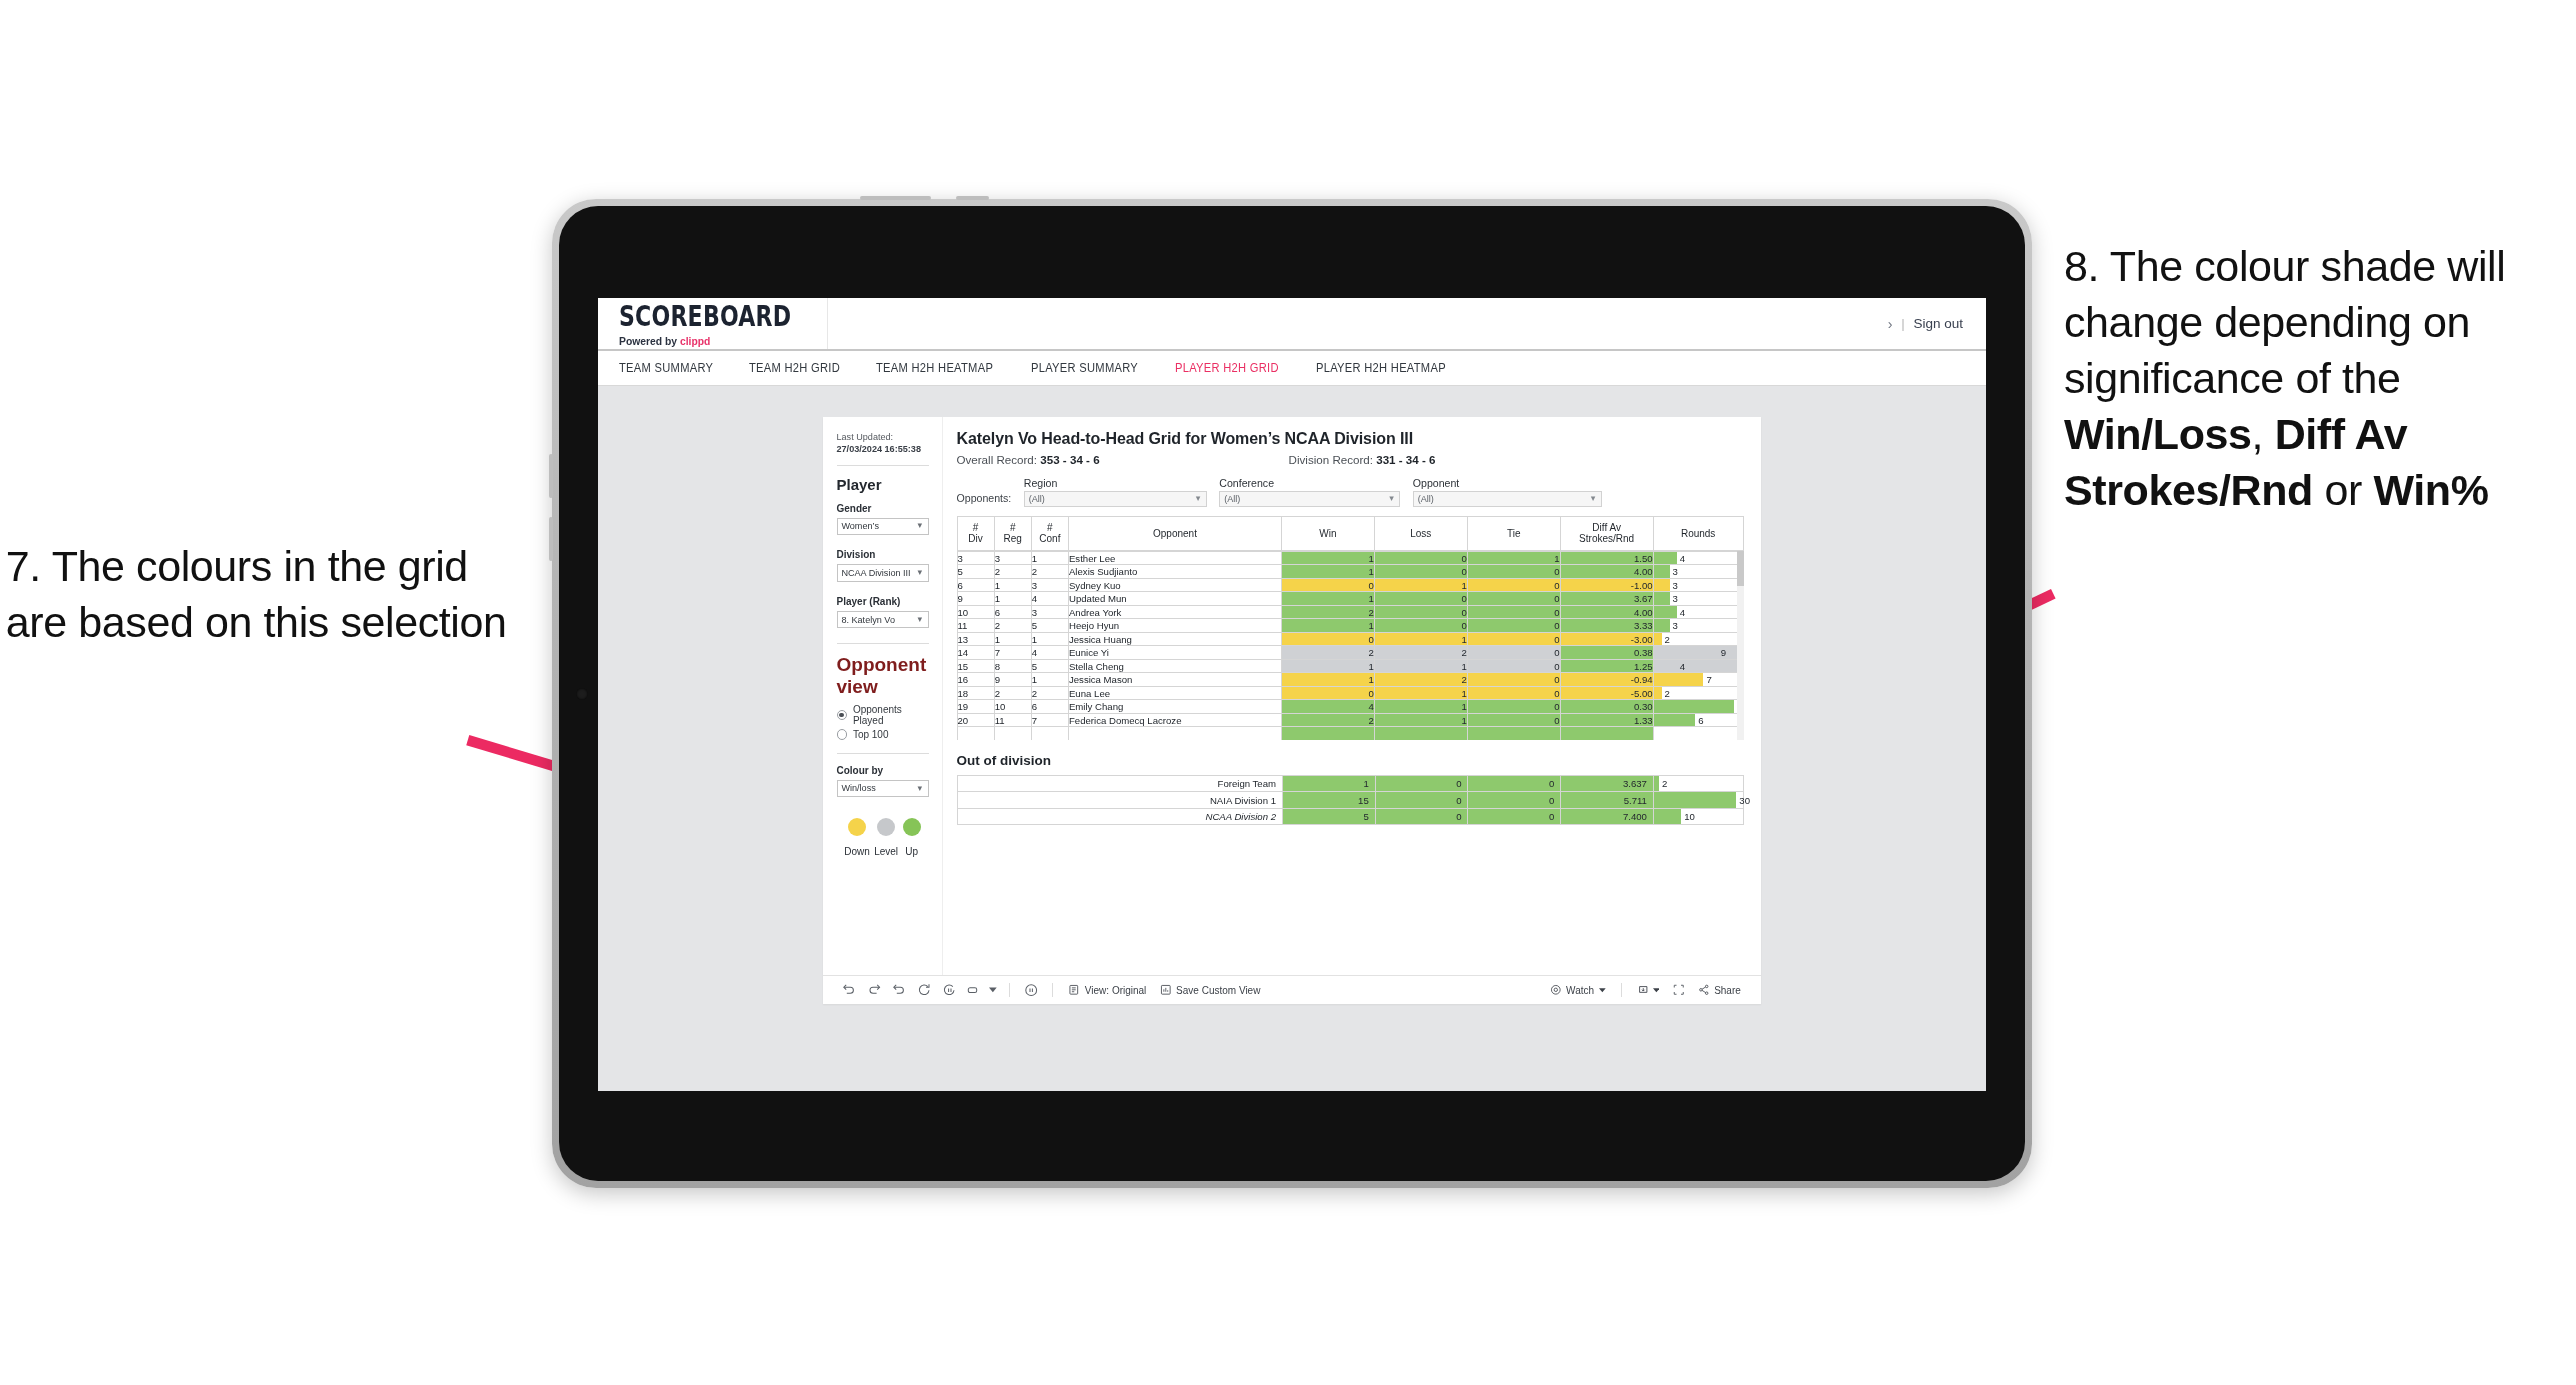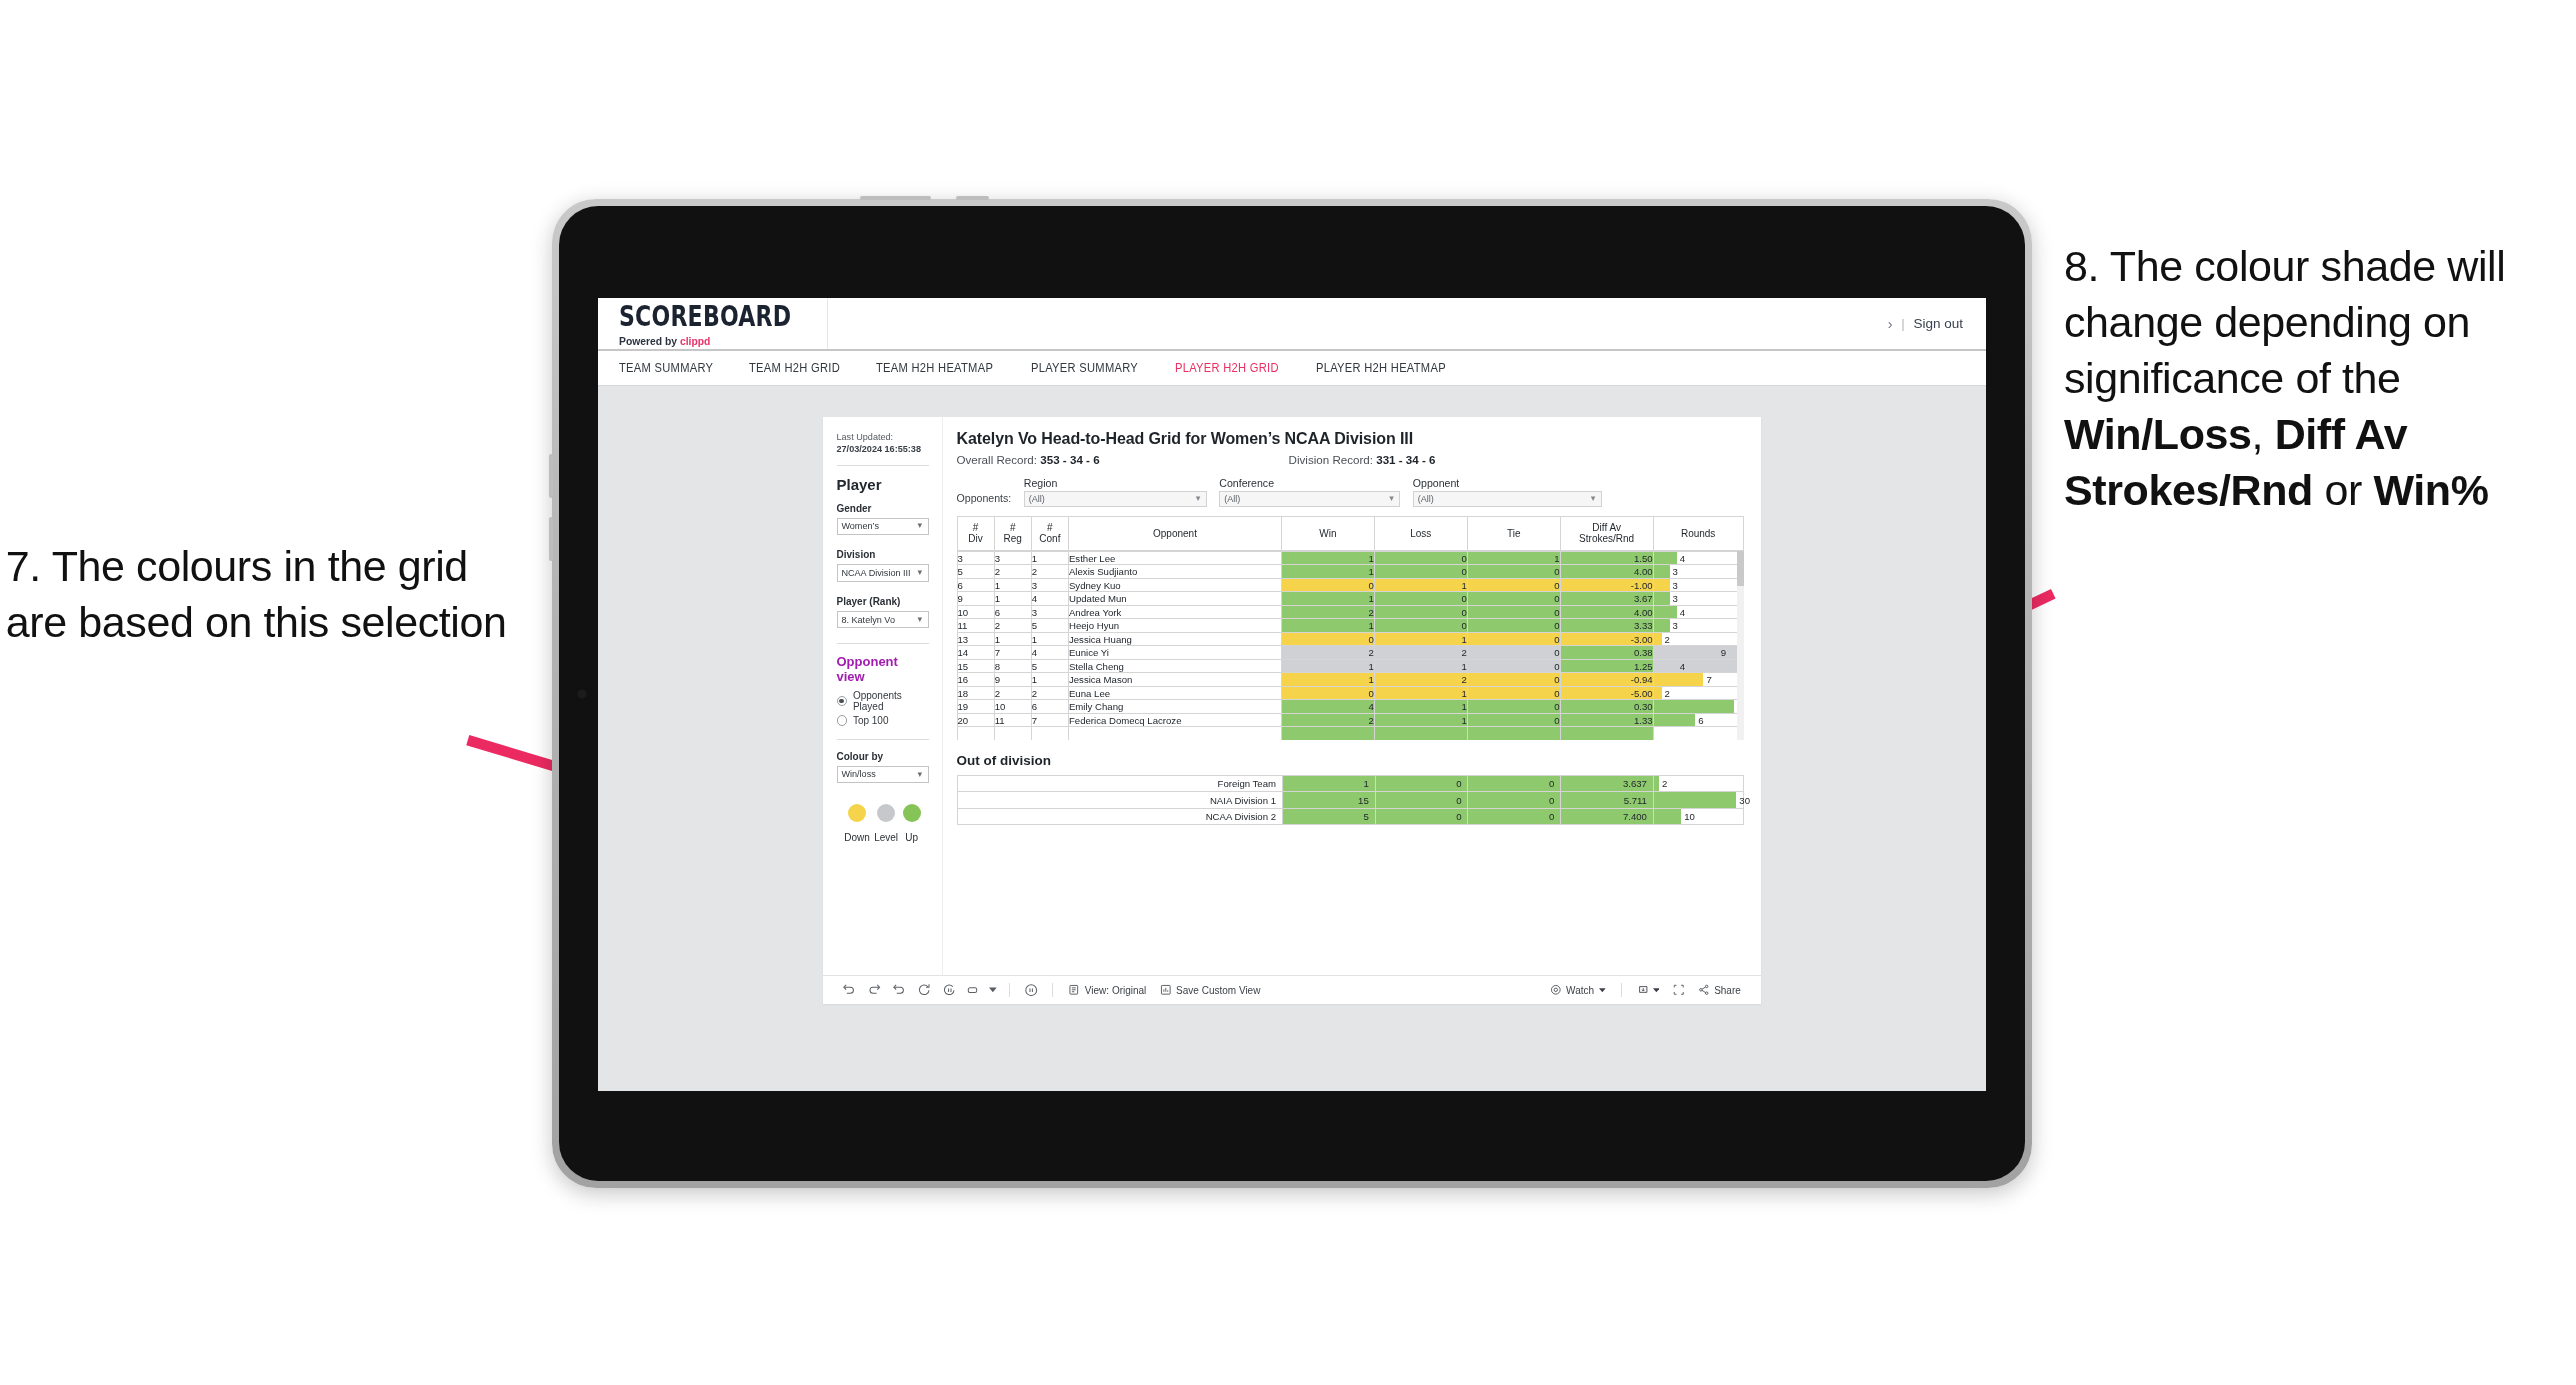--- a/index.html
+++ b/index.html
@@ -127,21 +127,21 @@
   .fld-lbl { font-size: 10px; font-weight: 700; color: #2a2f36; margin-bottom: 3.9px; }
   .selbox {
     height: 17.3px; border: 1px solid #c4c4c4; background: #fff;
     display: flex; align-items: center; padding: 0 3.9px;
     font-size: 9.1px; color: #33383e; position: relative; cursor: pointer;
   }
   .selbox .caret {
     position: absolute; right: 3.9px; font-size: 7.7px; color: #6b7076; line-height: 1;
   }
   .fld { margin-bottom: 14.4px; }
-  .side-h2 { font-size: 13px; font-weight: 600; color: #a21caf; margin-bottom: 5.8px; }
+  .side-h2 { font-size: 19px; font-weight: 600; color: #7f1d1d; margin-bottom: 5.8px; }
   .radio-row { display: flex; align-items: center; gap: 5.8px; margin-bottom: 2.9px; }
   .radio {
     width: 10.6px; height: 10.6px; border-radius: 50%; border: 1px solid #9a9ea3;
     background: #fff; position: relative; flex: none;
   }
   .radio.on::after {
     content: ""; position: absolute; inset: 1.9px; border-radius: 50%; background: #4a4f55;
   }
   .radio-lbl { font-size: 10px; color: #33383e; }
   .legend-row { display: flex; justify-content: space-between; padding: 0 7.7px; margin-top: 21px; }
@@ -684,21 +684,21 @@
                       <td class="" style="background: rgb(142, 201, 109); text-align: right; padding-right: 5.8px; width: 65px;">0</td>
                       <td class="" style="background: rgb(142, 201, 109); text-align: right; padding-right: 5.8px; width: 65px;">5.711</td>
                       <td style="padding: 0px; position: relative; width: 63px;">
                         <div class="barwrap">
                           <div class="bar" style="width:93%;background:#8ec96d"></div>
                           <div class="barnum" style="left:93%">30</div>
                         </div>
                       </td>
                     </tr>
                     <tr>
-                      <td class="o-name" style="width: 228px;">NCAA Division 2</td>
+                      <td class="o-name" style="width: 228px; font-style: italic;">NCAA Division 2</td>
                       <td class="" style="background: rgb(142, 201, 109); text-align: right; padding-right: 5.8px; width: 65px;">5</td>
                       <td class="" style="background: rgb(142, 201, 109); text-align: right; padding-right: 5.8px; width: 65px;">0</td>
                       <td class="" style="background: rgb(142, 201, 109); text-align: right; padding-right: 5.8px; width: 65px;">0</td>
                       <td class="" style="background: rgb(142, 201, 109); text-align: right; padding-right: 5.8px; width: 65px;">7.400</td>
                       <td style="padding: 0px; position: relative; width: 63px;">
                         <div class="barwrap">
                           <div class="bar" style="width:31%;background:#8ec96d"></div>
                           <div class="barnum" style="left:31%">10</div>
                         </div>
                       </td>

